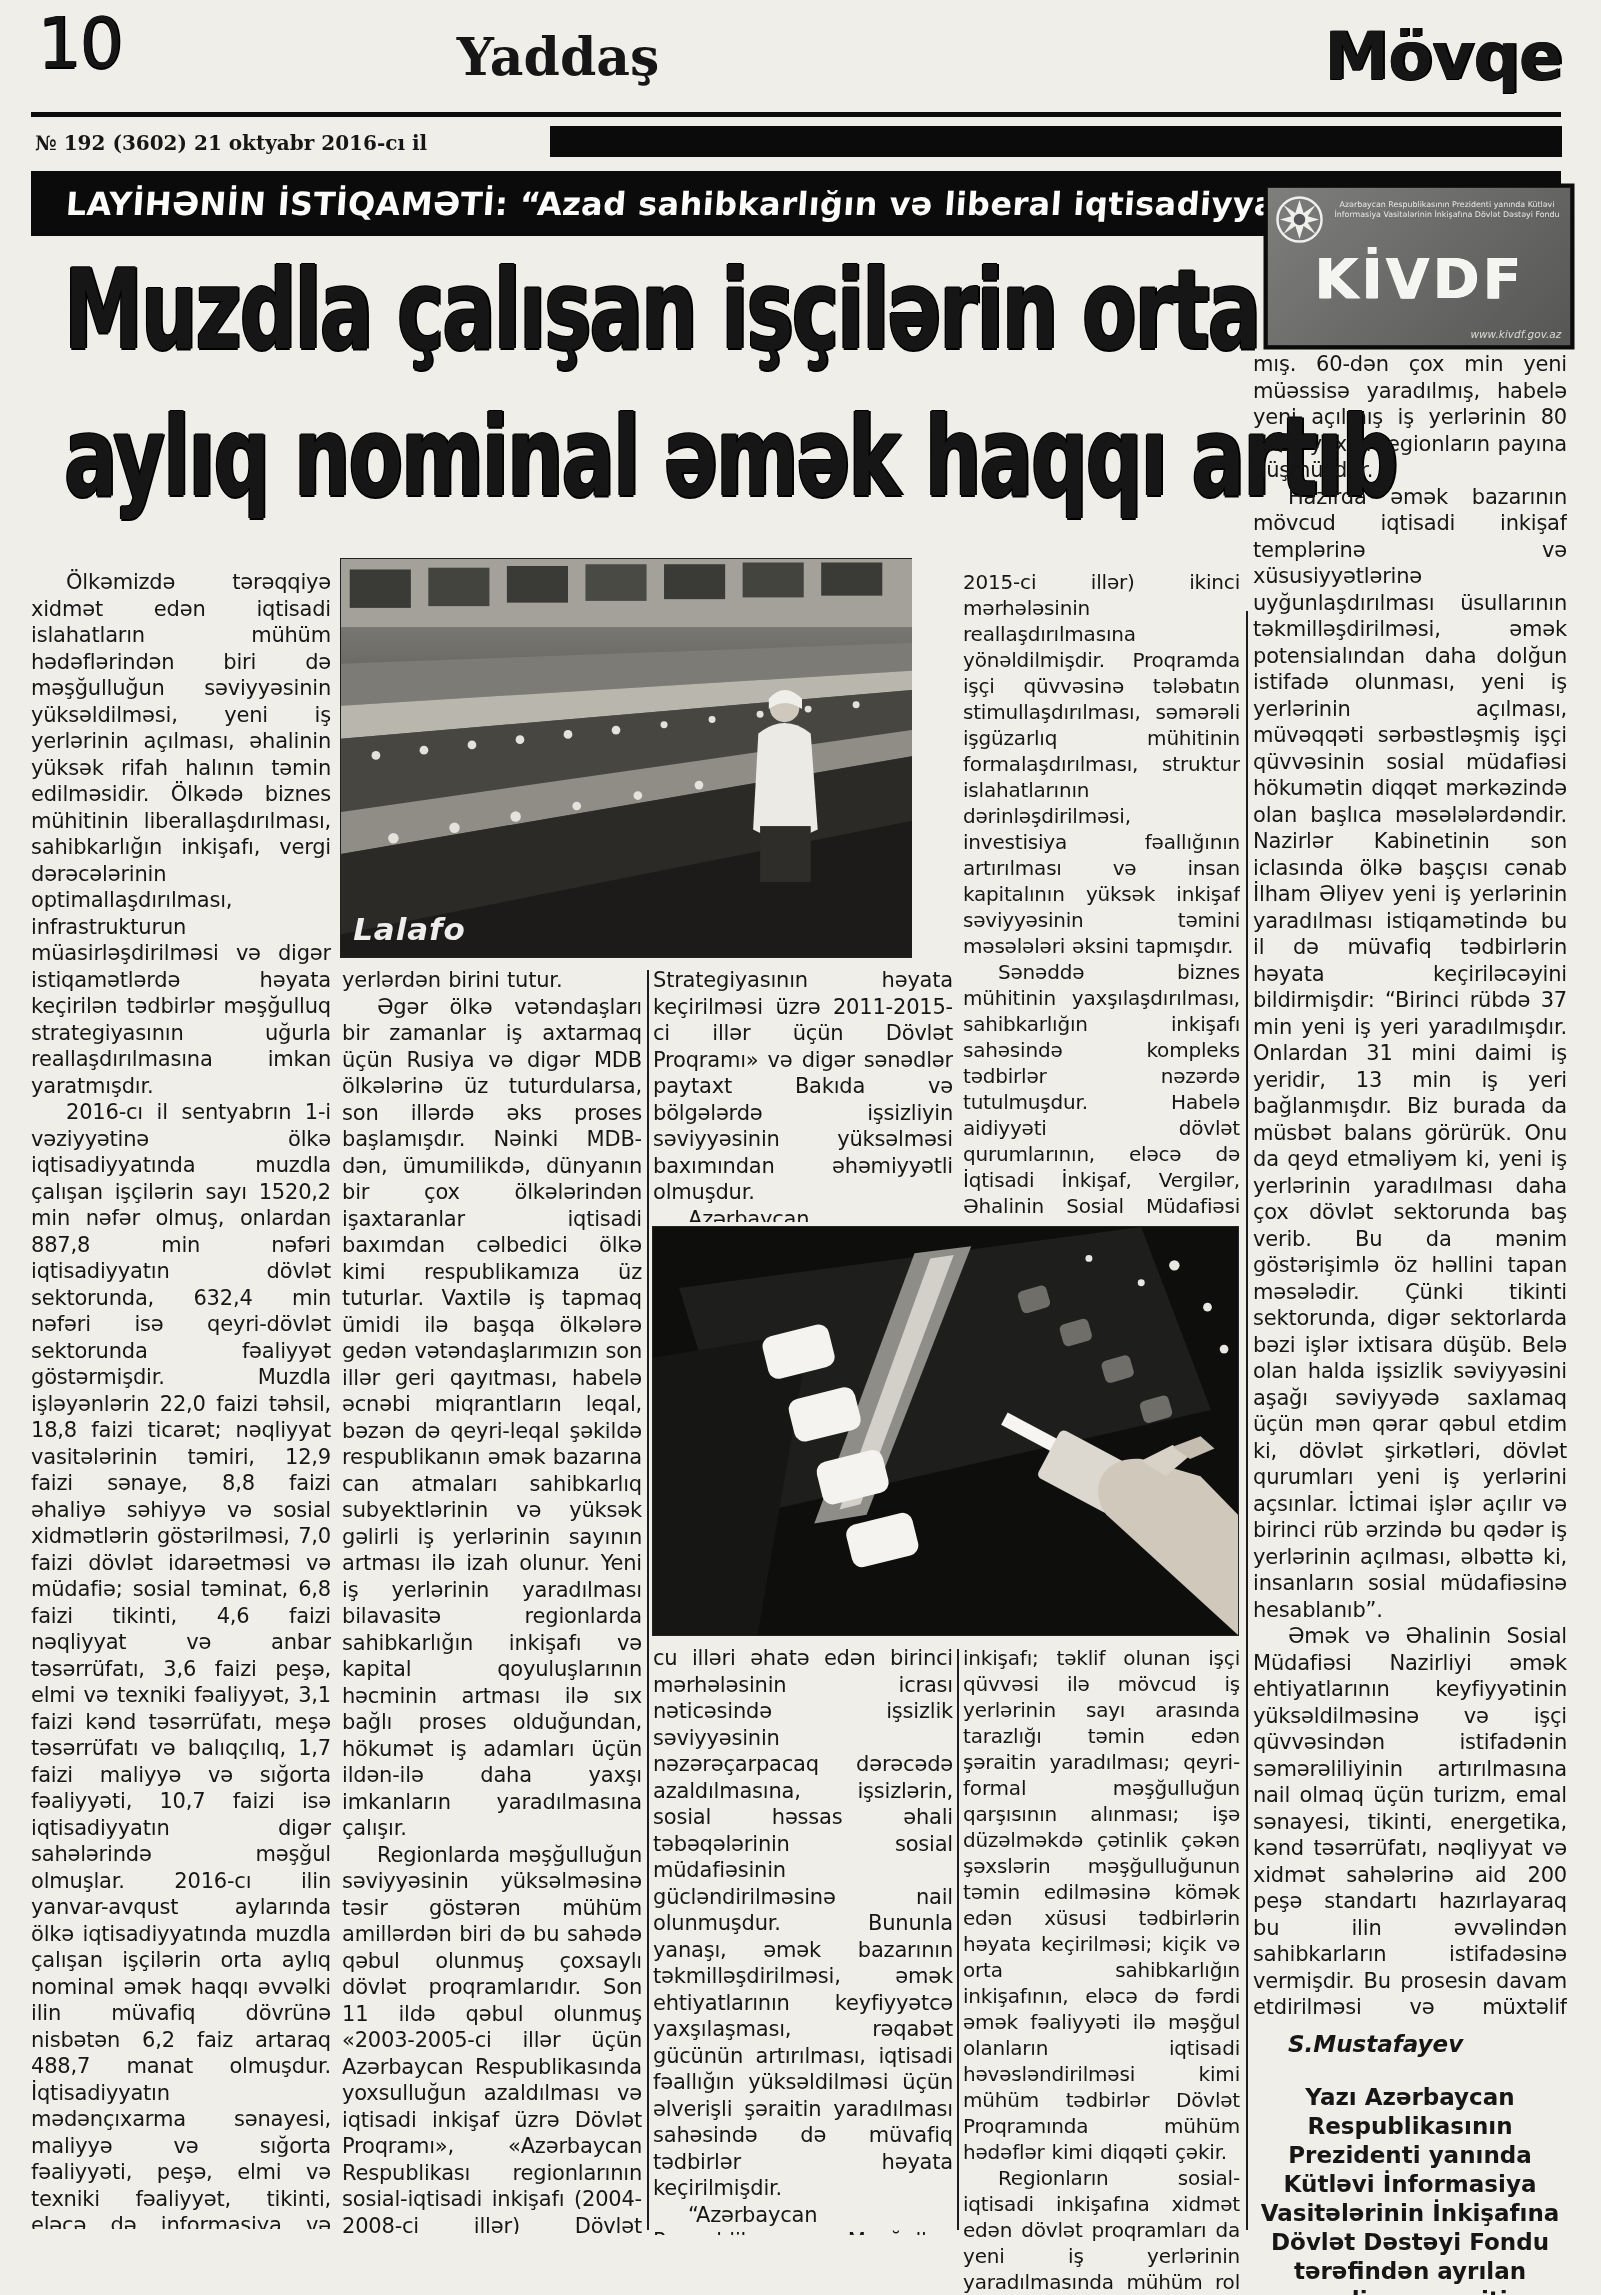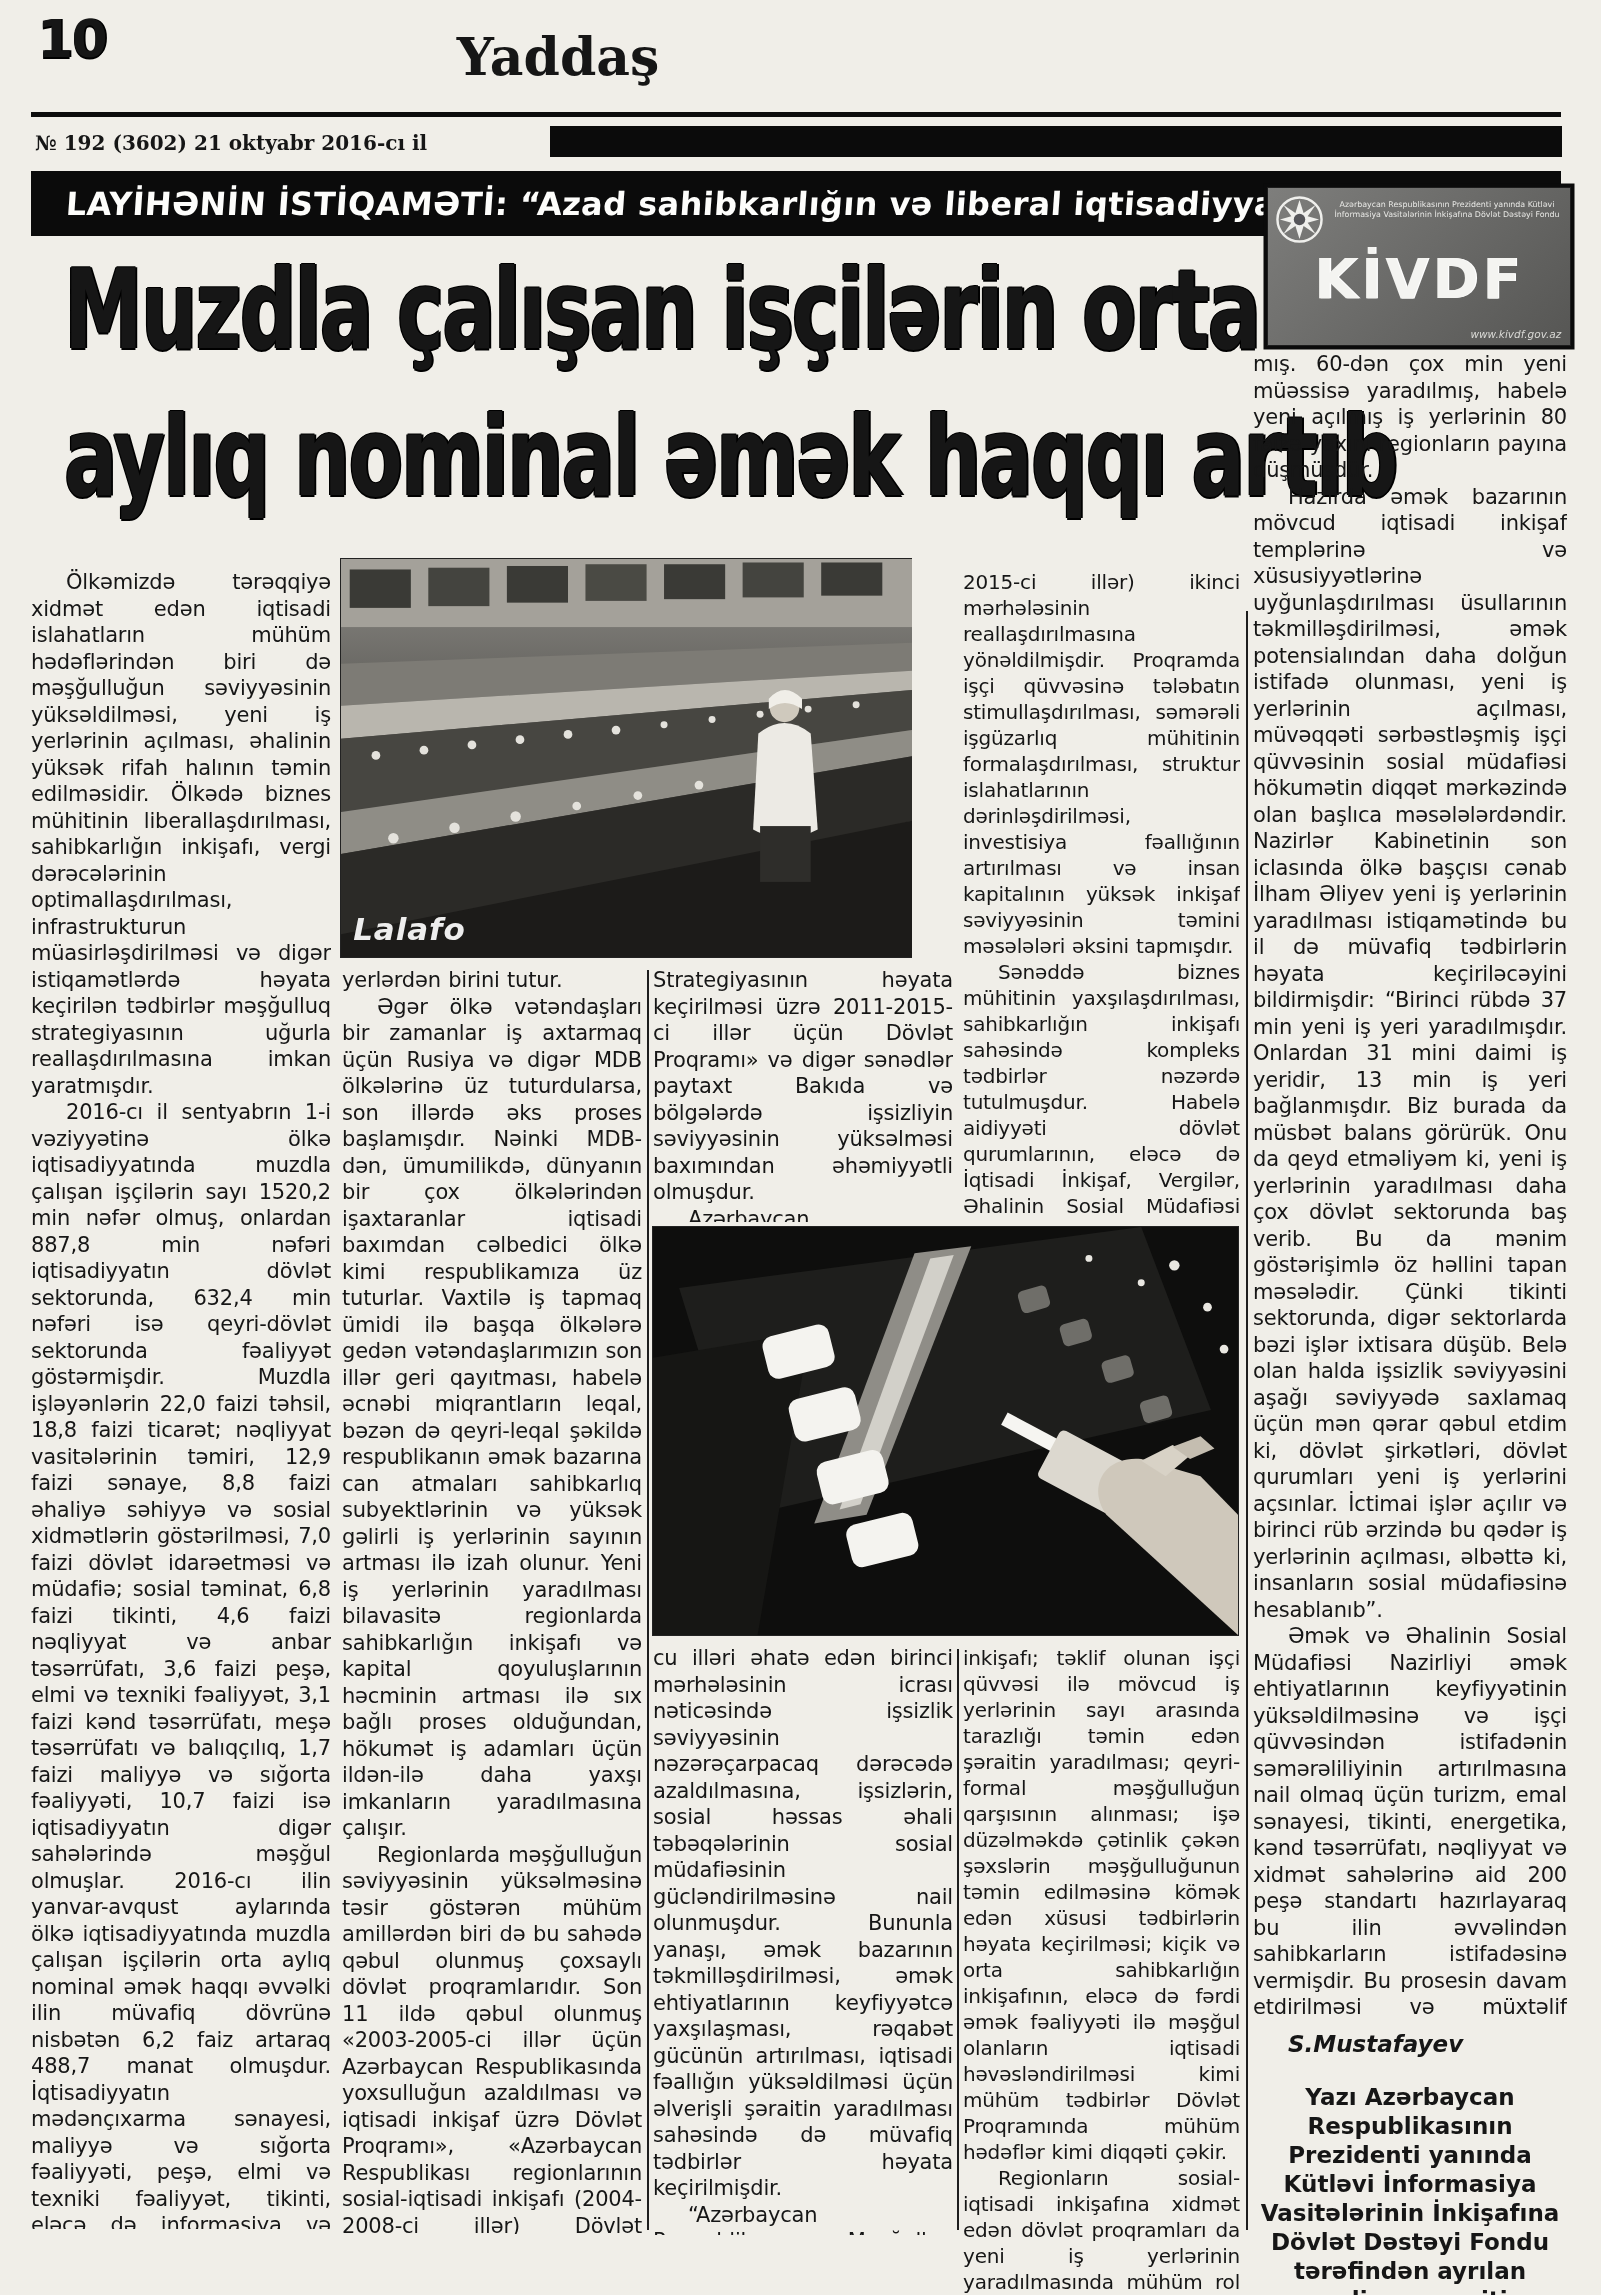--- a/index.html
+++ b/index.html
@@ -2,21 +2,21 @@
 <html style="font-size:14px"><head>
 <meta charset="utf-8">
 <style>
   html,body{margin:0;padding:0;background:#d8d6d2;}
   #page{
     position:relative;width:1602px;height:2295px;margin:0 auto;
     background:#f0eeе8;background-color:#f0eee8;color:#161616;
     font-family:"DejaVu Sans",sans-serif;overflow:hidden;
   }
   
-  .page-number{position:absolute;left:37px;top:9px;font-size:52px;font-weight:bold;letter-spacing:-1.7px;
+  .page-number{position:absolute;left:37px;top:3px;font-size:69px;font-weight:normal;letter-spacing:-1.7px;
     text-shadow:1.7px 0 #000,0 1.7px #000;}
   .masthead-title{position:absolute;left:375px;top:26px;width:366px;text-align:center;
     font-family:"DejaVu Serif",serif;font-weight:bold;font-size:52px;}
   .brand{position:absolute;right:40px;top:19px;font-size:65px;font-weight:bold;letter-spacing:-0.9px;
     text-shadow:2.2px 0 #000,0 1.3px #000;}
   .top-rule{position:absolute;left:31px;top:112px;width:1530px;height:5.2px;background:#0c0c0c;}
   .issue-line{position:absolute;left:35px;top:131px;font-family:"DejaVu Serif",serif;
     font-weight:bold;font-size:20px;}
   .top-black-bar{position:absolute;left:550px;top:126px;width:1012px;height:31px;background:#0b0b0b;}
   
@@ -67,20 +67,21 @@
   #vr2{left:957px;top:1649px;height:581px;}
   #vr3{left:1246px;top:611px;height:1619px;}
 </style>
 </head>
 <body>
 
 <div id="page">
 
   <div class="page-number">10</div>
   <div class="masthead-title">Yaddaş</div>
+  <div class="brand">Mövqe</div>
   <div class="top-rule"></div>
   <div class="issue-line">№ 192 (3602) 21 oktyabr 2016-cı il</div>
   <div class="top-black-bar"></div>
 
   <div class="banner">
     <span>LAYİHƏNİN İSTİQAMƏTİ: “Azad sahibkarlığın və liberal iqtisadiyyatın təşviqi”</span>
   </div>
 
   <div class="kivdf">
     <div class="kivdf-top">

